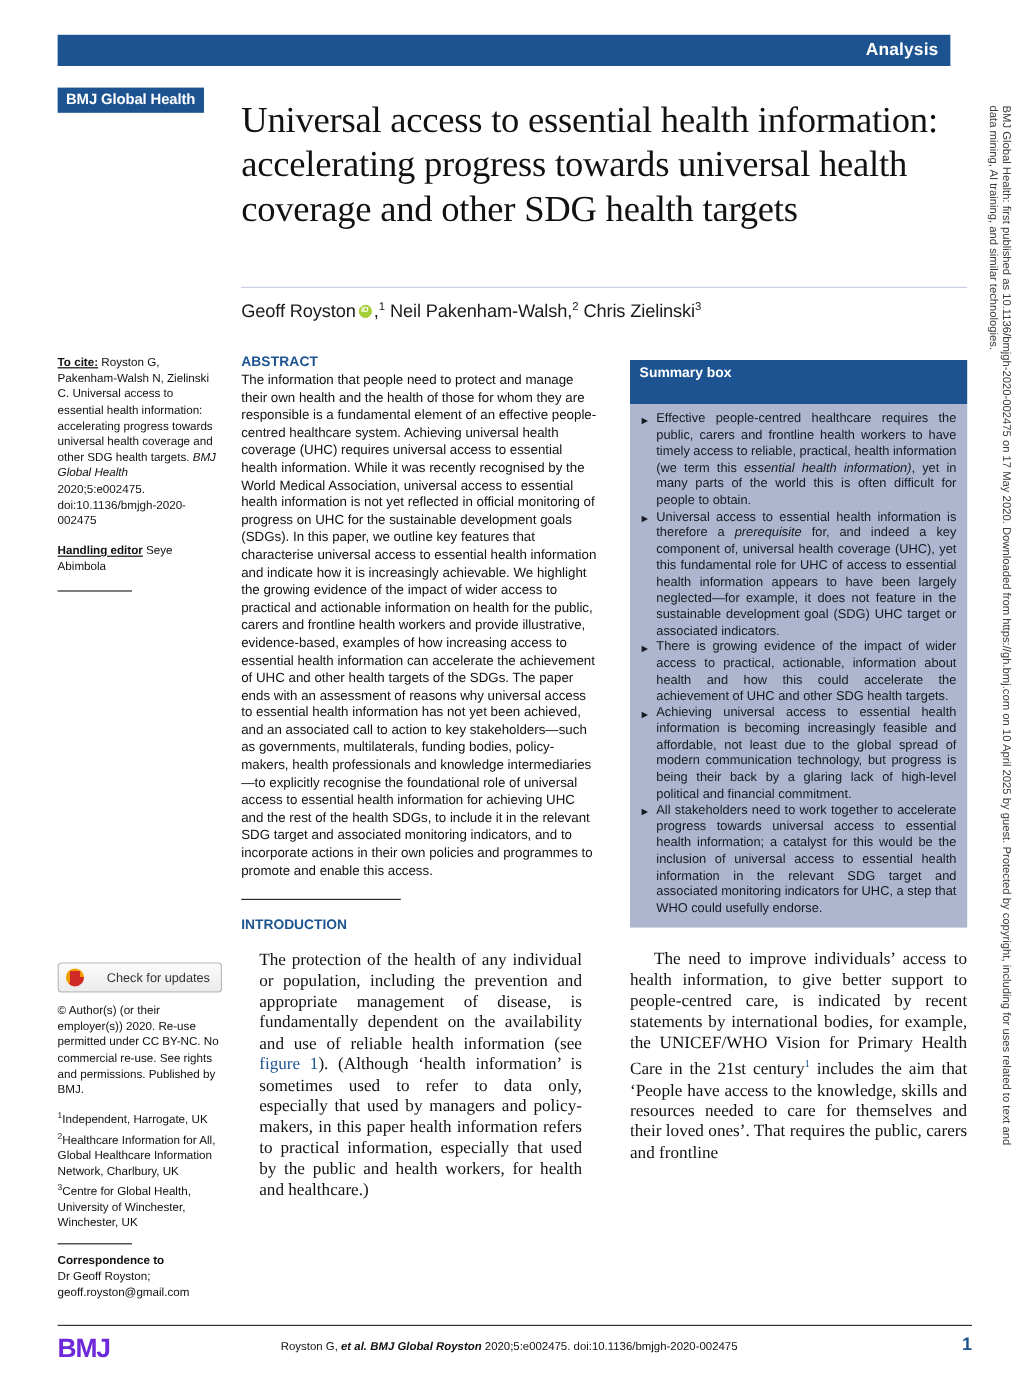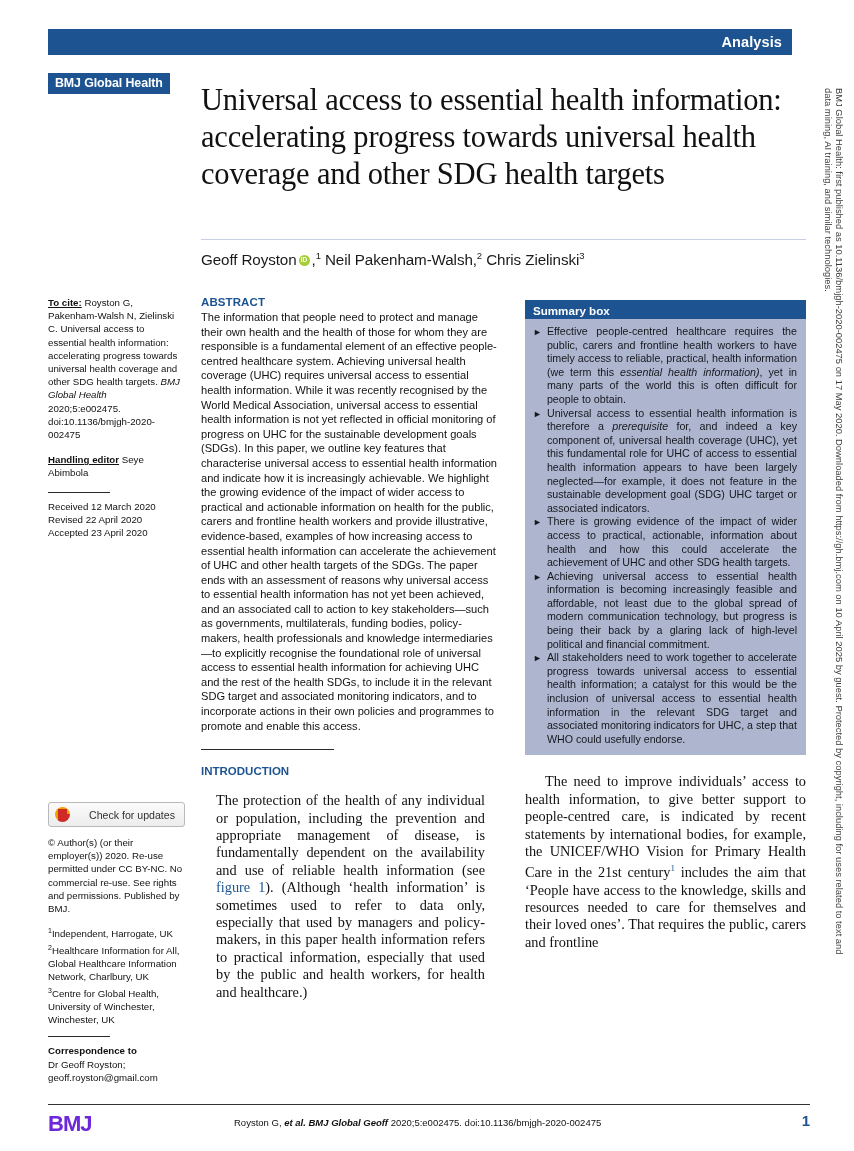--- a/index.html
+++ b/index.html
@@ -185,21 +185,21 @@
   .col-right {
     position: absolute;
     left: 525px; top: 300px;
     width: 281px;
   }
   .summary-box-header {
     background: #1c5390;
     color: #fff;
     font-size: 11.6px;
     font-weight: bold;
-    padding: 4px 8px 2px 8px;
+    padding: 4px 8px 20px 8px;
   }
   .summary-box-body {
     background: #aeb6cf;
     padding: 6px 9px 9px 8px;
   }
   .sb-item {
     display: flex;
     gap: 5px;
     font-size: 10.7px;
     line-height: 13.6px;
@@ -288,25 +288,20 @@
   </div>
 
   <div class="rail">
     <div class="rail-block">
       <b>To cite:</b><span> Royston G, Pakenham-Walsh N, Zielinski C. Universal access to essential health information: accelerating progress towards universal health coverage and other SDG health targets. </span><i>BMJ Global Health</i><span> 2020;5:e002475. doi:10.1136/bmjgh-2020-002475</span>
     </div>
     <div class="rail-block">
       <b>Handling editor</b><span> Seye Abimbola</span>
     </div>
     <div class="rail-rule"></div>
-    <div class="rail-dates">
-      <div>Received 12 March 2020</div>
-      <div>Revised 22 April 2020</div>
-      <div>Accepted 23 April 2020</div>
-    </div>
   </div>
 
   <div class="checkbtn">
     <span class="cfu-icon"></span>
     <span>Check for updates</span>
   </div>
 
   <div class="rail-lower">
     <p>© Author(s) (or their employer(s)) 2020. Re-use permitted under CC BY-NC. No commercial re-use. See rights and permissions. Published by BMJ.</p>
     <p>
@@ -359,20 +354,20 @@
         <span>All stakeholders need to work together to accelerate progress towards universal access to essential health information; a catalyst for this would be the inclusion of universal access to essential health information in the relevant SDG target and associated monitoring indicators for UHC, a step that WHO could usefully endorse.</span>
       </div>
 
     </div>
 
     <p class="right-body"><span>The need to improve individuals’ access to health information, to give better support to people-centred care, is indicated by recent statements by international bodies, for example, the UNICEF/WHO Vision for Primary Health Care in the 21st century</span><sup>1</sup><span> includes the aim that ‘People have access to the knowledge, skills and resources needed to care for themselves and their loved ones’. That requires the public, carers and frontline</span></p>
   </div>
 
   <div class="footer-rule"></div>
   <div class="footer-logo">BMJ</div>
-  <div class="footer-cite"><span>Royston G, </span><i>et al. BMJ Global Geoff</i><span> 2020;5:e002475. doi:10.1136/bmjgh-2020-002475</span></div>
+  <div class="footer-cite"><span>Royston G, </span><i>et al. BMJ Global Royston</i><span> 2020;5:e002475. doi:10.1136/bmjgh-2020-002475</span></div>
   <div class="footer-page">1</div>
 
   <div class="watermark">
     <span>BMJ Global Health: first published as 10.1136/bmjgh-2020-002475 on 17 May 2020. Downloaded from https://gh.bmj.com on 10 April 2025 by guest. Protected by copyright, including for uses related to text and data mining, AI training, and similar technologies.</span>
   </div>
 
 </div>
 
 </body></html>

